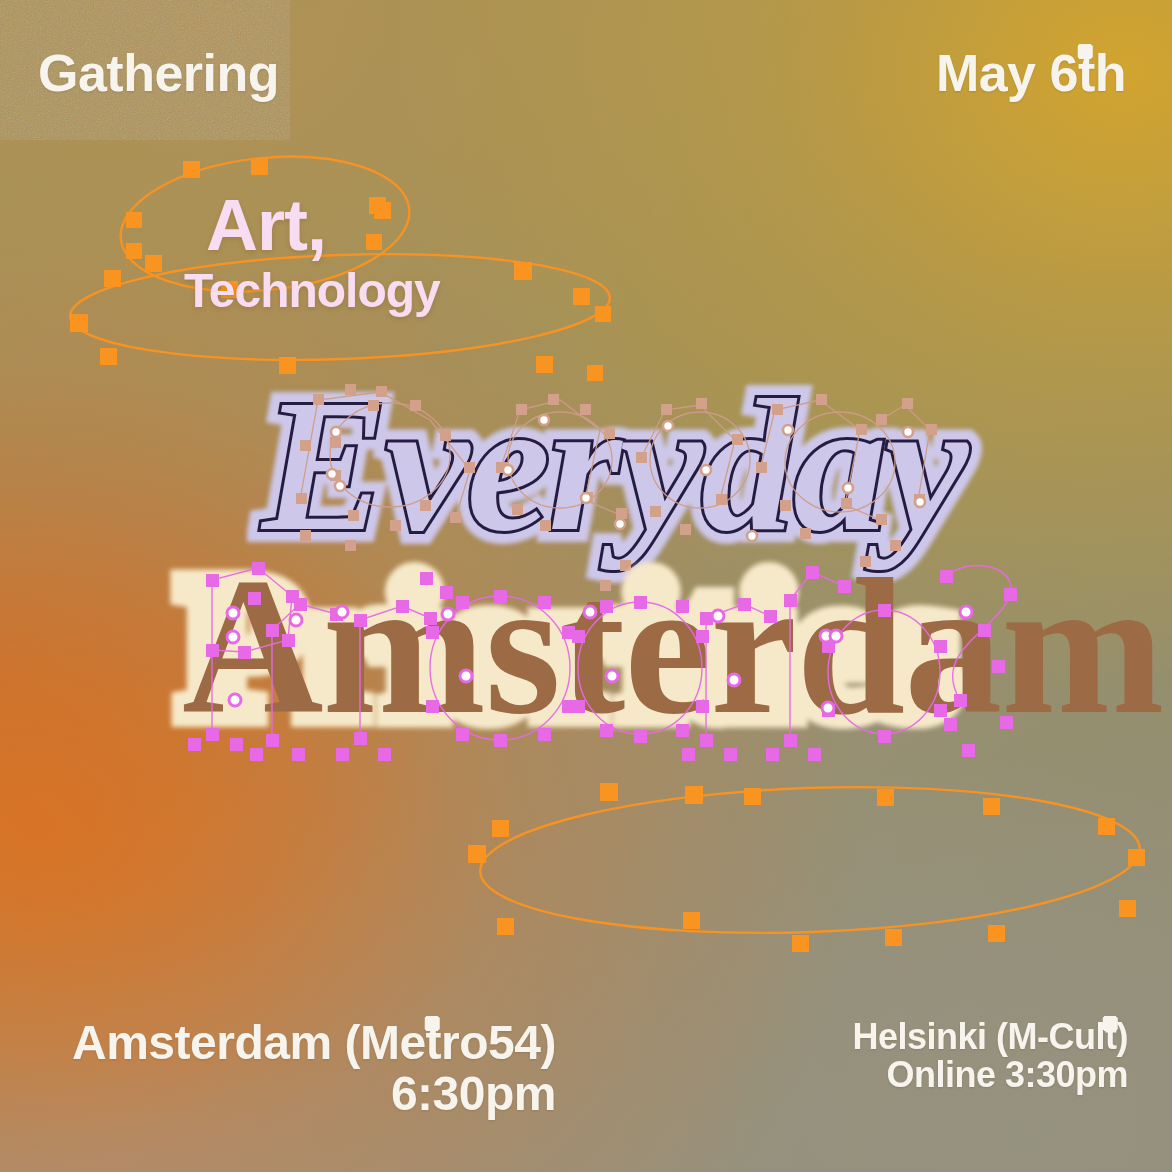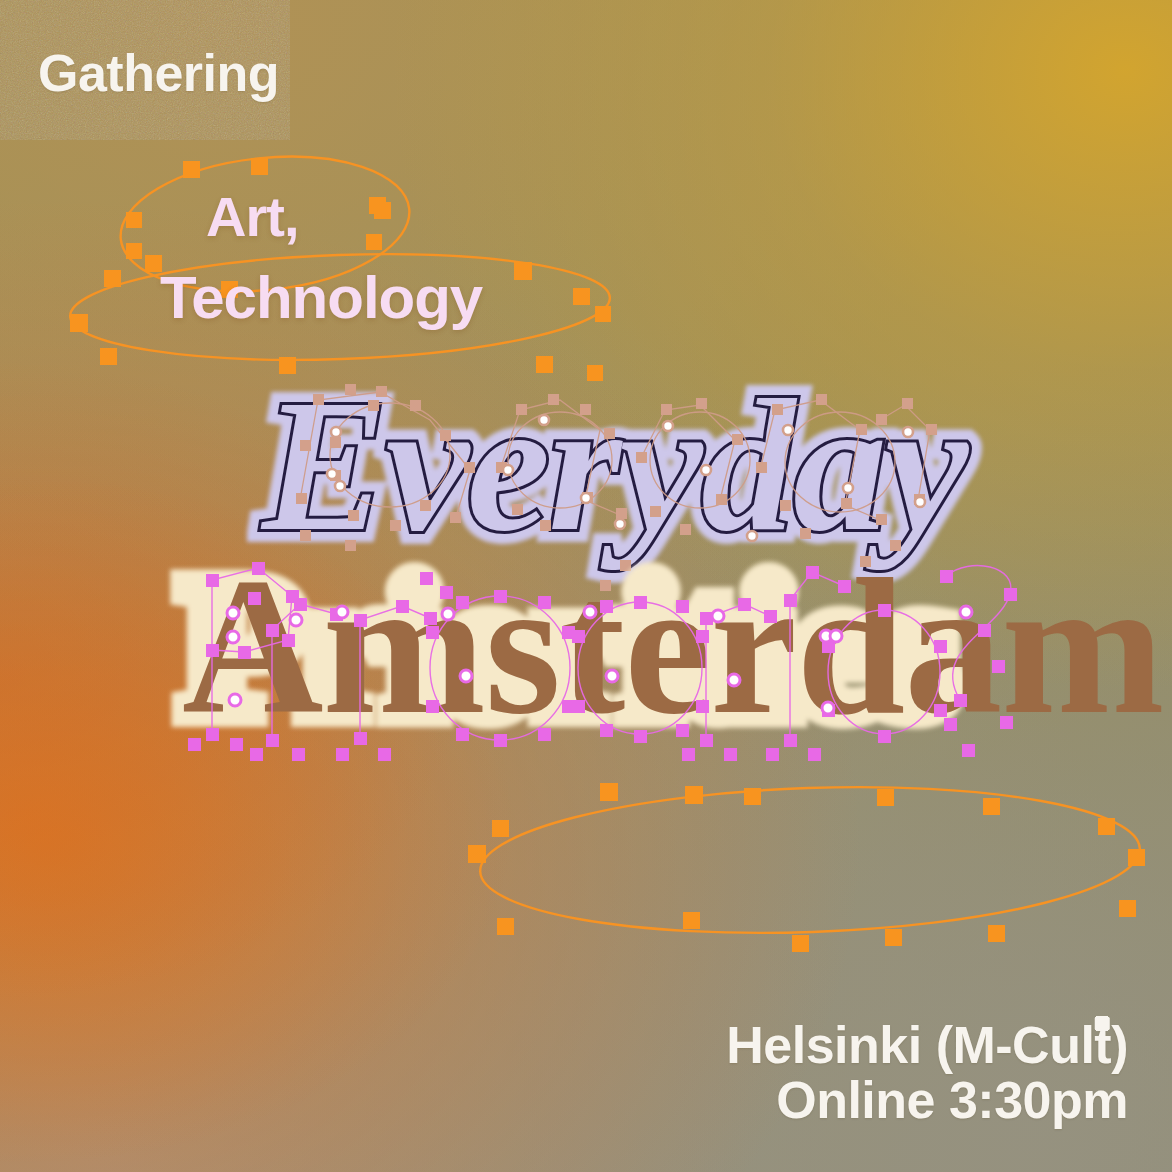--- a/index.html
+++ b/index.html
@@ -48,21 +48,21 @@
     font-weight:700;
     letter-spacing:-0.5px;
     line-height:1.06;
     white-space:nowrap;
     text-shadow:0 1px 2px rgba(80,60,20,0.18);
     text-align:right;
   }
   .meta-gathering { left:38px;  top:46px;  font-size:52px; }
   .meta-date      { right:46px; top:46px;  font-size:52px; }
   .meta-loc-left  { left:72px;  top:1018px; font-size:48px; }
-  .meta-loc-right { right:44px; top:1018px; font-size:52px; text-align:right; }
+  .meta-loc-right { right:44px; top:1018px; font-size:36px; text-align:right; }
 
   
   .tstar { position:relative; display:inline-block; }
   .tstar::after {
     content:"";
     position:absolute;
     left:50%; top:-2px;
     width:15px; height:15px;
     transform:translateX(-55%);
     background:
@@ -75,22 +75,22 @@
 
   
   .topic {
     position:absolute;
     color:#f7dcf2;
     font-weight:700;
     white-space:nowrap;
     letter-spacing:-1px;
     text-shadow:0 2px 5px rgba(120,70,20,0.22);
   }
-  .topic-art  { left:206px; top:184px; font-size:56px; }
-  .topic-tech { left:160px; top:263px; font-size:60px; }
+  .topic-art  { left:206px; top:184px; font-size:72px; }
+  .topic-tech { left:184px; top:263px; font-size:48px; }
 
   
   .svg-layer { position:absolute; left:0; top:0; width:1172px; height:1172px; overflow:visible; pointer-events:none; }
 
   
   .everyday-wrap {
     position:absolute;
     left:262px; top:372px;
     width:712px; height:215px;
   }
@@ -422,20 +422,25 @@
       <rect x="468" y="845" width="18" height="18"></rect>
       <rect x="492" y="820" width="17" height="17"></rect>
       <rect x="496" y="921" width="0" height="0"></rect>
       <rect x="497" y="918" width="17" height="17"></rect>
     </g>
   </svg>
 
 
   <div class="meta meta-gathering">Gathering</div>
 
-
+  <div class="meta meta-date"><span>May 6</span><span class="tstar">t</span><span>h</span></div>
+
+  <div class="meta meta-loc-left">
+    <div><span>Amsterdam (Me</span><span class="tstar">t</span><span>ro54)</span></div>
+    <div>6:30pm</div>
+  </div>
 
   <div class="meta meta-loc-right">
     <div><span>Helsinki (M-Cul</span><span class="tstar">t</span><span>)</span></div>
     <div>Online 3:30pm</div>
   </div>
 
 </div>
 
 </body></html>

